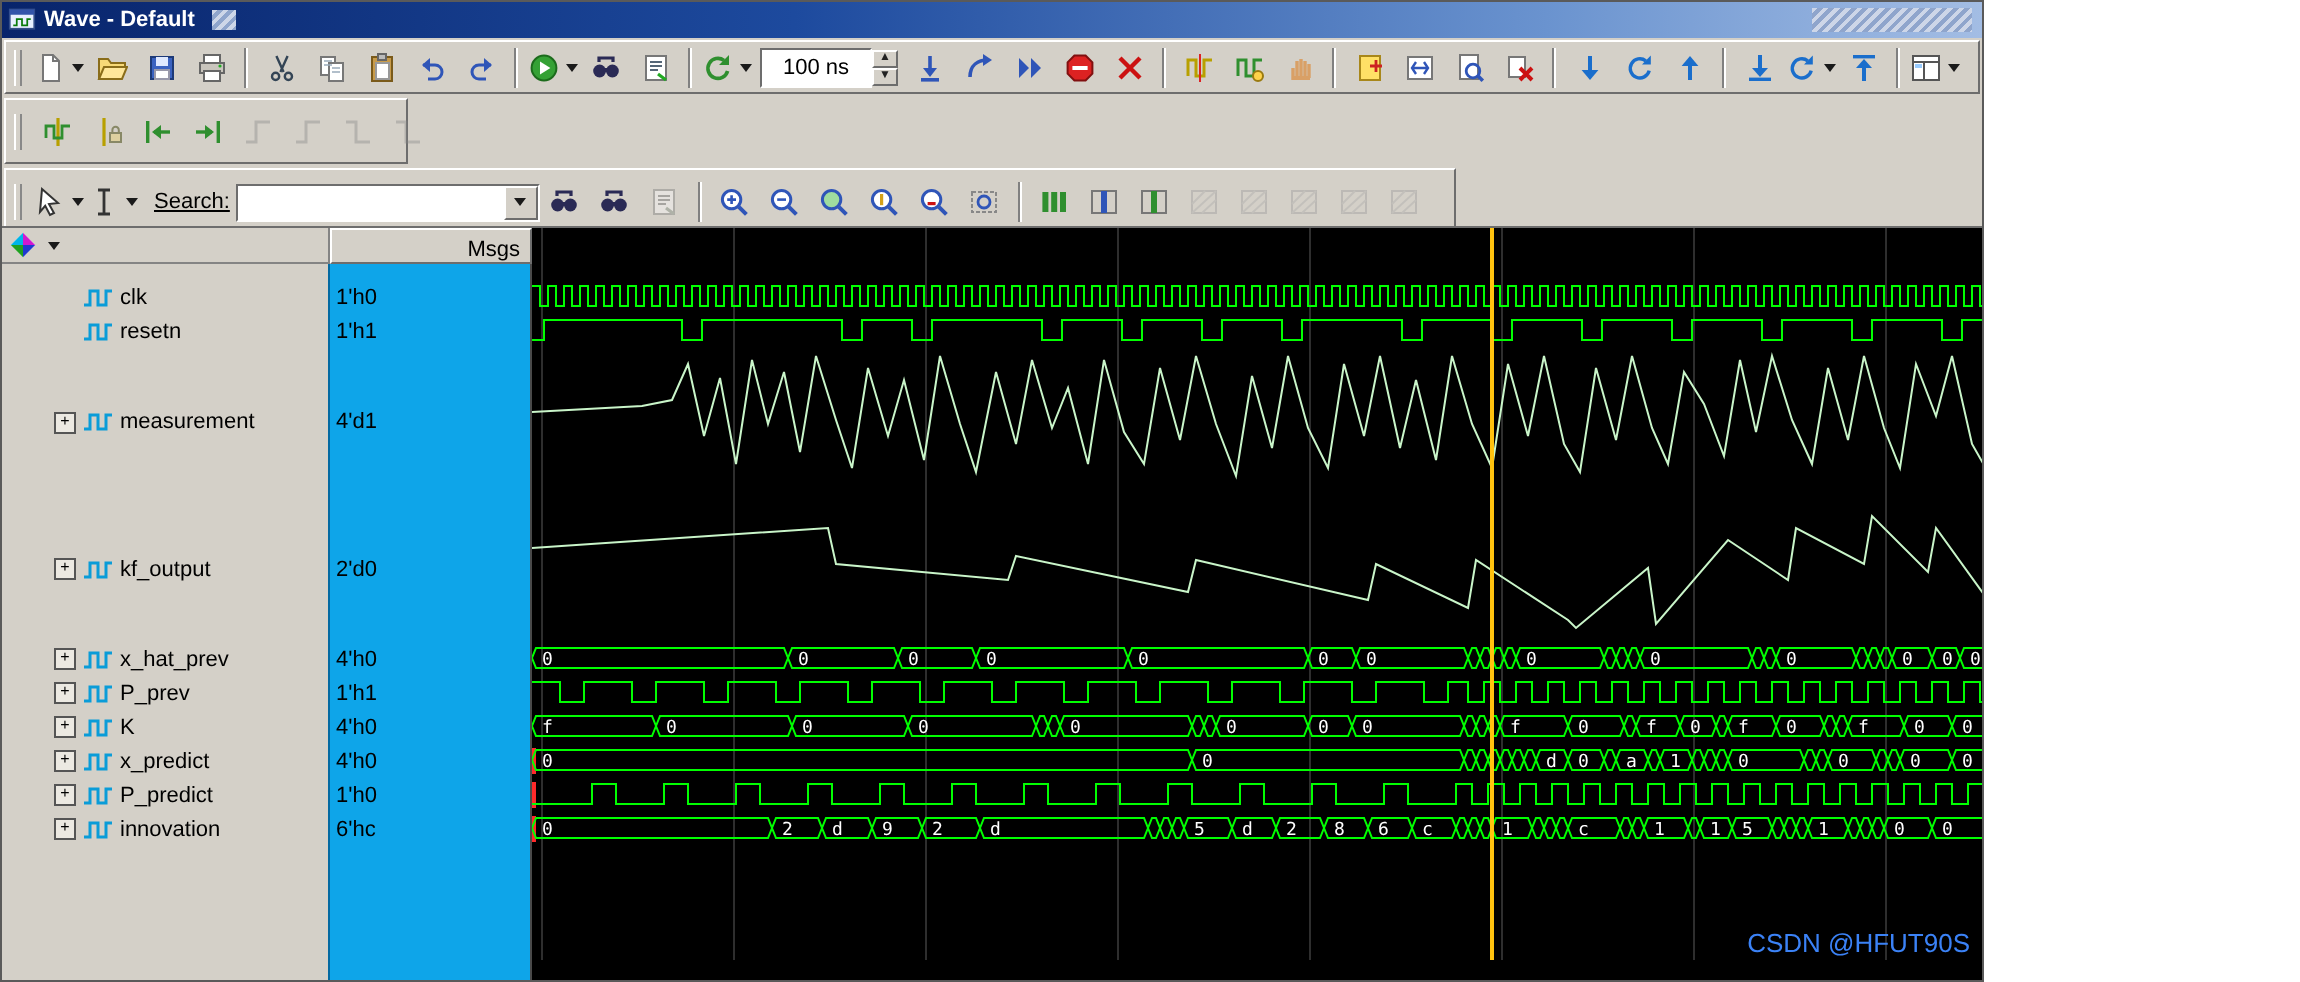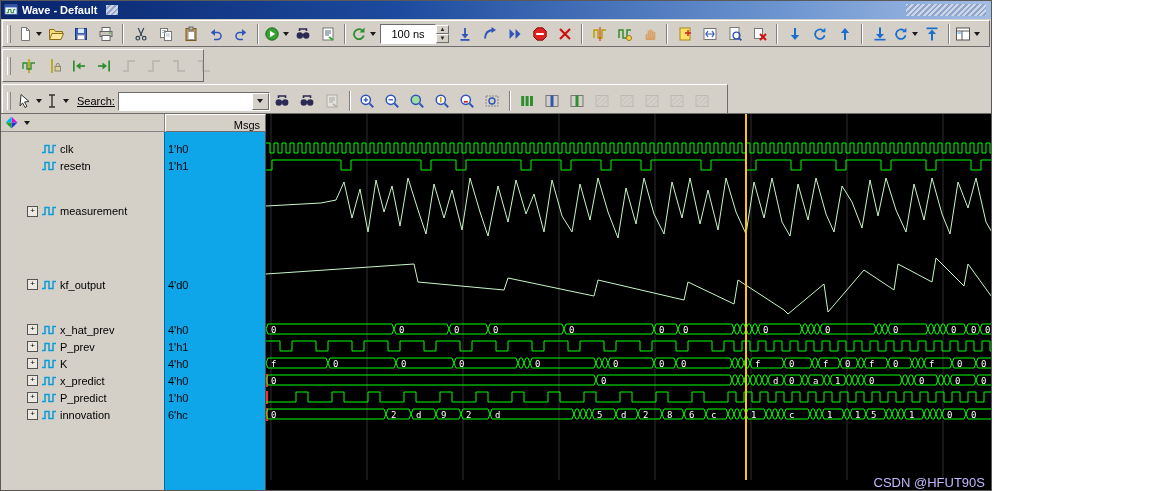--- a/index.html
+++ b/index.html
@@ -58,21 +58,21 @@
   .ph-msgs{flex:1;display:flex;align-items:flex-end;justify-content:flex-end;padding-right:5px;
            border:1px solid;border-color:#fff #6d6d6d #6d6d6d #fff;box-sizing:border-box;}
   .ph-icon{display:inline-flex;align-items:center;gap:2px;}
   .sig-row{position:absolute;left:0;width:100%;display:flex;align-items:center;padding-left:26px;box-sizing:border-box;gap:3px;}
   .expander{width:9px;height:9px;border:1px solid #555;background:#ece9e2;font-size:8px;line-height:7px;
             text-align:center;color:#000;flex:none;}
   .exp-spacer{width:11px;flex:none;}
   .sig-icon{display:inline-flex;flex:none;}
   .sig-name{white-space:nowrap;}
   .val-row{position:absolute;left:0;width:100%;display:flex;align-items:center;padding-left:3px;box-sizing:border-box;white-space:nowrap;}
-  .watermark{position:absolute;right:6px;bottom:2px;color:#c4b5fd;font-size:13px;z-index:6;}
+  .watermark{position:absolute;right:6px;bottom:13px;color:#3b82f6;font-size:13px;z-index:6;}
 </style>
 </head>
 <body>
 
 <div class="app">
 
   <div class="titlebar">
     <span class="sig-icon">
       <svg viewBox="0 0 16 16" width="14" height="14">
           <rect x="1" y="2" width="14" height="11" fill="#e8f0ff" stroke="#334d88"></rect>
@@ -717,21 +717,22 @@
             <svg viewBox="0 0 16 12" width="16" height="12">
               <path d="M1 9.5h3v-7h4v7h4v-7h3" stroke="#0a9cd8" stroke-width="1.5" fill="none"></path>
             </svg>
           </span>
           <span class="sig-name">innovation</span>
         </div>
       </div>
     <div class="values-pane" id="values-pane">
         <div class="val-row" style="top: 26px; height: 17px;">1'h0</div>
         <div class="val-row" style="top: 43px; height: 17px;">1'h1</div>
-        <div class="val-row" style="top: 134px; height: 73px;">4'd0</div>
+        <div class="val-row" style="top: 60px; height: 74px;">4'd1</div>
+        <div class="val-row" style="top: 134px; height: 73px;">2'd0</div>
         <div class="val-row" style="top: 207px; height: 17px;">4'h0</div>
         <div class="val-row" style="top: 224px; height: 17px;">1'h1</div>
         <div class="val-row" style="top: 241px; height: 17px;">4'h0</div>
         <div class="val-row" style="top: 258px; height: 17px;">4'h0</div>
         <div class="val-row" style="top: 275px; height: 17px;">1'h0</div>
         <div class="val-row" style="top: 292px; height: 17px;">6'hc</div>
       </div>
     <div class="wave-area">
       <svg id="wave-svg" width="885" height="379" viewBox="0 0 885 379">
           <line x1="5" x2="5" y1="0" y2="366" stroke="#2e2e2e" stroke-width="1"></line>

